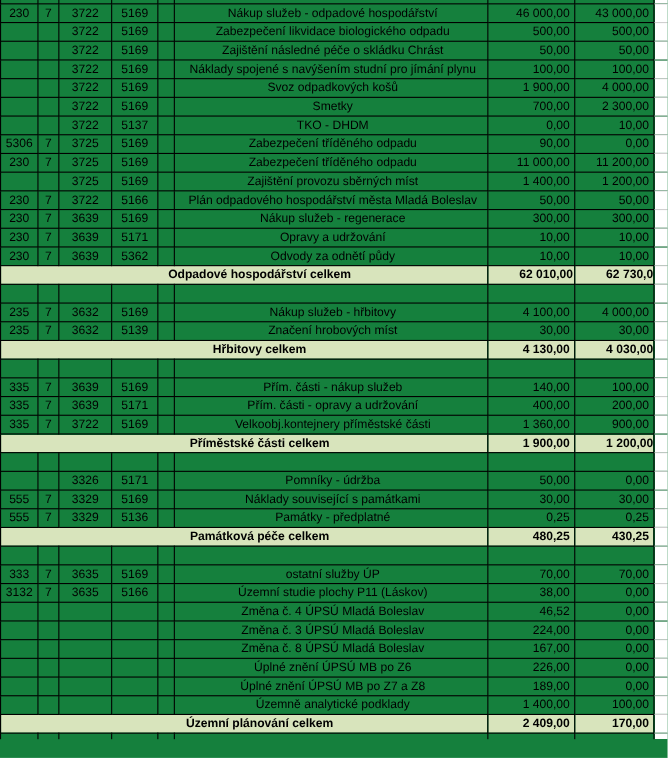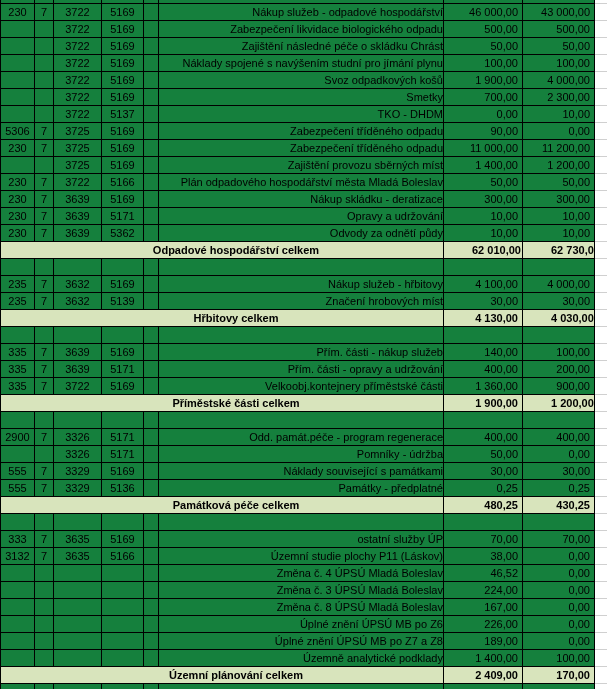--- a/index.html
+++ b/index.html
@@ -32,21 +32,21 @@
     border-left: 1px solid #000000;
     border-top: none;
     border-right: none;
     border-bottom: 1px solid #d0d0d0;
     background: #ffffff;
   }
   tr.pt td { height: 3px; border-top: none; }
   tr.pt td.sliver { border-bottom: 1px solid #d0d0d0; }
   tr.pb td { height: 6px; border-bottom: none; }
   .code  { text-align: center; }
-  .desc  { text-align: right; padding-left: 3px; }
+  .desc  { text-align: center; padding-left: 3px; }
   .num   { text-align: right; padding-right: 4px; }
   tr.total td.b {
     background: var(--total-bg, #d8e4bc);
     font-weight: bold;
     padding-left: 28px;
   }
   .tlabel { text-align: center; }
 </style>
 </head>
 <body>
@@ -196,21 +196,21 @@
           <td class="b num">50,00</td>
           <td class="b num">50,00</td>
           <td class="sliver"></td>
         </tr>
         <tr class="r">
           <td class="b code">230</td>
           <td class="b code">7</td>
           <td class="b code">3639</td>
           <td class="b code">5169</td>
           <td class="b"></td>
-          <td class="b desc">Nákup skládku - deratizace</td>
+          <td class="b desc">Nákup služeb - regenerace</td>
           <td class="b num">300,00</td>
           <td class="b num">300,00</td>
           <td class="sliver"></td>
         </tr>
         <tr class="r">
           <td class="b code">230</td>
           <td class="b code">7</td>
           <td class="b code">3639</td>
           <td class="b code">5171</td>
           <td class="b"></td>
@@ -327,31 +327,20 @@
         </tr>
         <tr class="r">
           <td class="b"></td>
           <td class="b"></td>
           <td class="b"></td>
           <td class="b"></td>
           <td class="b"></td>
           <td class="b"></td>
           <td class="b"></td>
           <td class="b"></td>
-          <td class="sliver"></td>
-        </tr>
-        <tr class="r">
-          <td class="b code">2900</td>
-          <td class="b code">7</td>
-          <td class="b code">3326</td>
-          <td class="b code">5171</td>
-          <td class="b"></td>
-          <td class="b desc">Odd. památ.péče - program regenerace</td>
-          <td class="b num">400,00</td>
-          <td class="b num">400,00</td>
           <td class="sliver"></td>
         </tr>
         <tr class="r">
           <td class="b code"></td>
           <td class="b code"></td>
           <td class="b code">3326</td>
           <td class="b code">5171</td>
           <td class="b"></td>
           <td class="b desc">Pomníky - údržba</td>
           <td class="b num">50,00</td>

